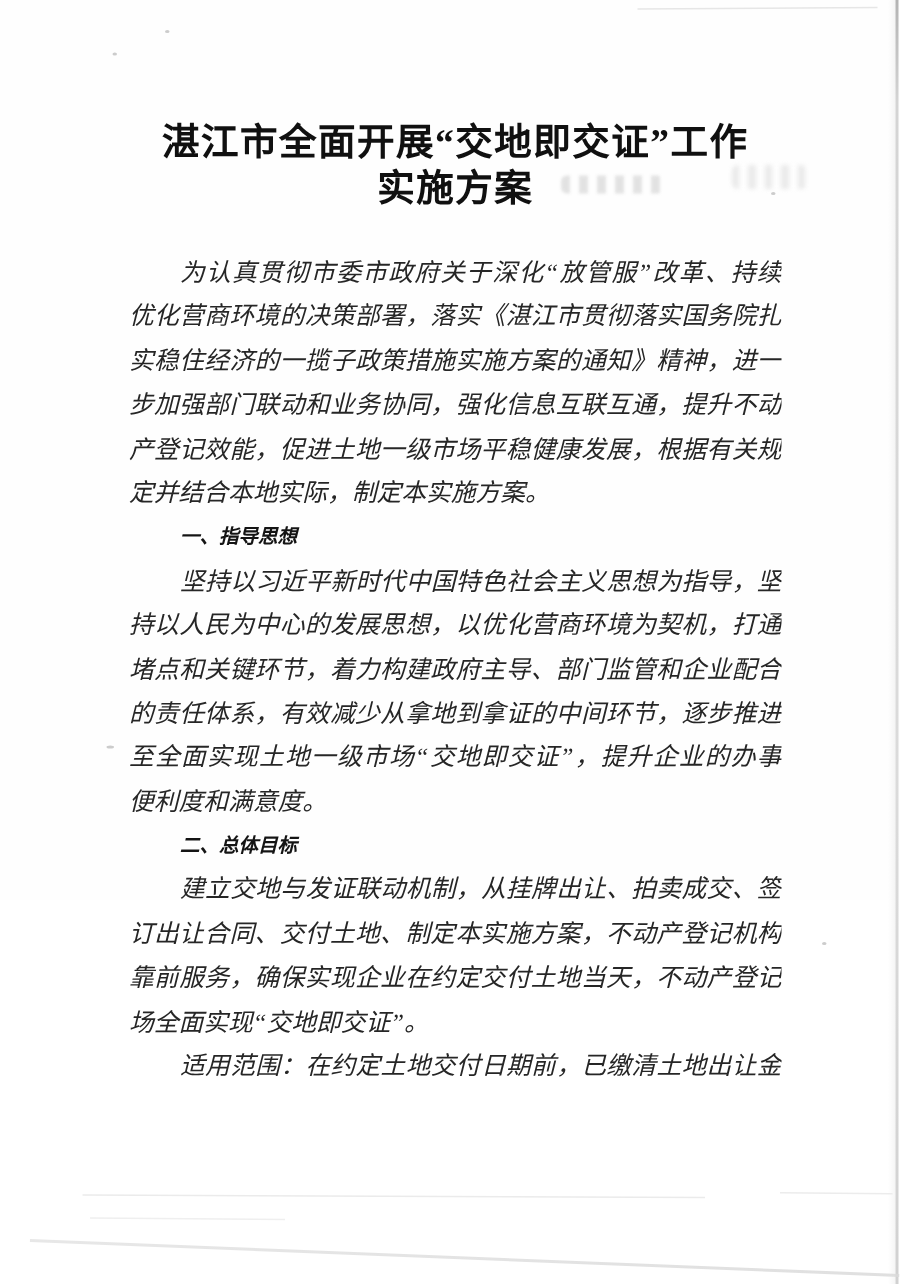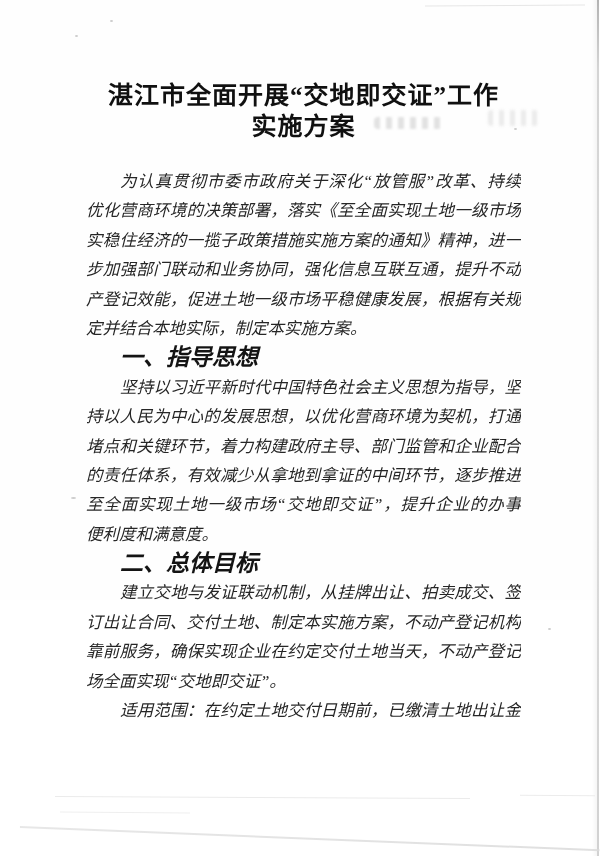--- a/index.html
+++ b/index.html
@@ -53,21 +53,21 @@
     text-align: justify;
     text-align-last: justify;
     text-justify: inter-character;
   }
   .line.indent {
     text-indent: 34px;
   }
   .line.heading {
     font-family: "Liberation Sans", "DejaVu Sans", sans-serif;
     font-weight: 700;
-    font-size: 23px;
+    font-size: 13px;
     color: #141414;
     padding-left: 34px;
     text-align: left;
     text-align-last: left;
   }
   
   .artifact { position: absolute; pointer-events: none; }
   .edge-right {
     right: 1px; top: 0; width: 2px; height: 856px;
     background: linear-gradient(to bottom, #9a9a9a, #c6c6c6 8%, #cfcfcf 60%, #c2c2c2);
@@ -120,21 +120,21 @@
 
 <div class="page">
 
   <div class="title-block">
     <div class="title-line">湛江市全面开展“交地即交证”工作</div>
     <div class="title-line">实施方案</div>
   </div>
 
   <div class="doc-body">
       <div class="line justify indent">为认真贯彻市委市政府关于深化“放管服”改革、持续</div>
-      <div class="line justify">优化营商环境的决策部署，落实《至全面实现土地一级市场</div>
+      <div class="line justify">优化营商环境的决策部署，落实《湛江市贯彻落实国务院扎</div>
       <div class="line justify">实稳住经济的一揽子政策措施实施方案的通知》精神，进一</div>
       <div class="line justify">步加强部门联动和业务协同，强化信息互联互通，提升不动</div>
       <div class="line justify">产登记效能，促进土地一级市场平稳健康发展，根据有关规</div>
       <div class="line">定并结合本地实际，制定本实施方案。</div>
       <div class="line heading">一、指导思想</div>
       <div class="line justify indent">坚持以习近平新时代中国特色社会主义思想为指导，坚</div>
       <div class="line justify">持以人民为中心的发展思想，以优化营商环境为契机，打通</div>
       <div class="line justify">堵点和关键环节，着力构建政府主导、部门监管和企业配合</div>
       <div class="line justify">的责任体系，有效减少从拿地到拿证的中间环节，逐步推进</div>
       <div class="line justify">至全面实现土地一级市场“交地即交证”，提升企业的办事</div>

